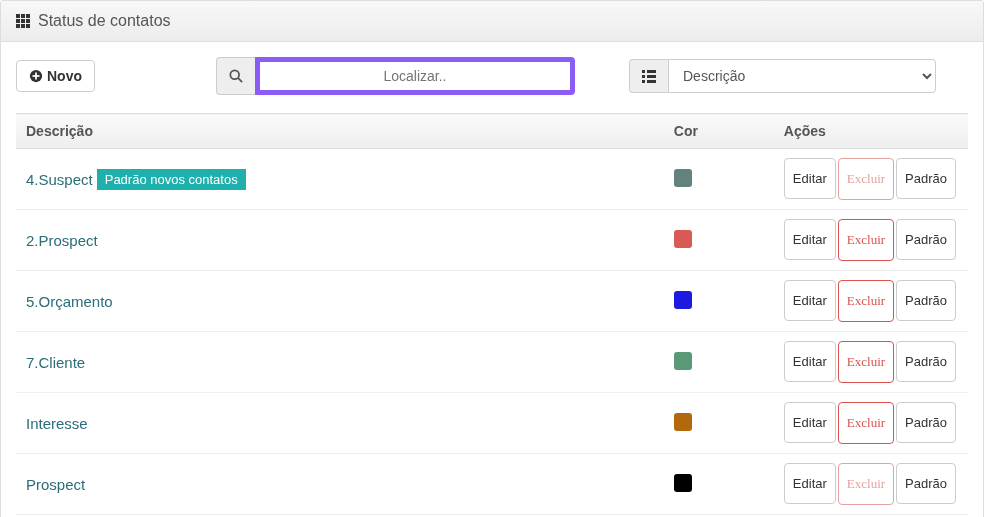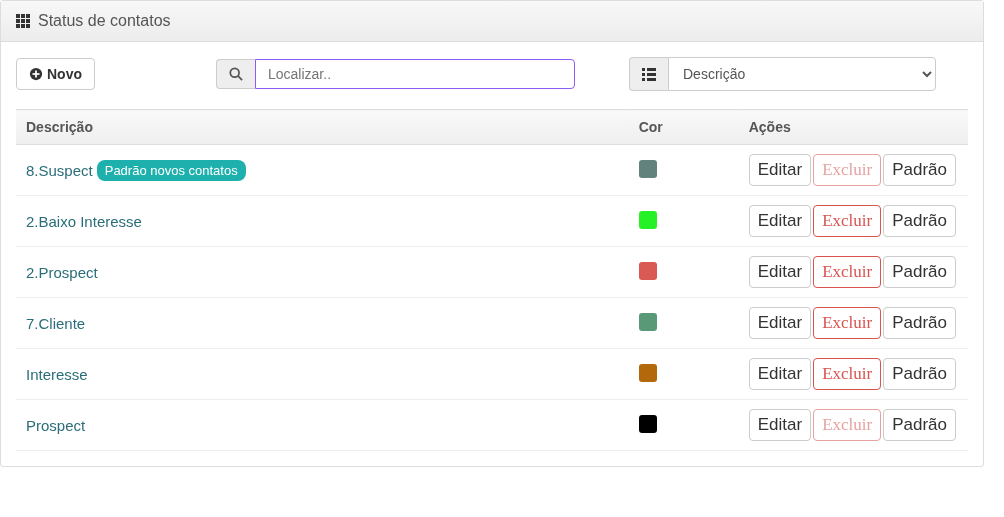--- a/index.html
+++ b/index.html
@@ -62,26 +62,27 @@
     background: #eee;
     border: 1px solid #ccc;
     border-right: none;
     border-radius: 4px 0 0 4px;
     padding: 7px 12px;
     display: flex;
     align-items: center;
     color: #555;
   }
   .search-group input {
-    border: 1px solid #8b5cf6;
+    border: 5px solid #8b5cf6;
     border-radius: 0 4px 4px 0;
     padding: 6px 12px;
     font-size: 14px;
     width: 320px;
     outline: none;
+    text-align: center;
   }
   .sort-group {
     display:flex;
     margin-left: 48px;
   }
   .sort-group .addon {
     background: #eee;
     border: 1px solid #ccc;
     border-right: none;
     border-radius: 4px 0 0 4px;
@@ -117,37 +118,37 @@
     vertical-align: middle;
   }
   td.desc {
     color: #2a6d78;
     font-size: 15px;
   }
   .badge {
     background: #1eb0ad;
     color: #fff;
     padding: 3px 8px;
-    border-radius: 8px;
+    border-radius: 0;
     font-size: 13px;
     margin-left: 4px;
     display:inline-block;
     vertical-align: 1px;
   }
   .colorbox {
     width: 18px; height: 18px;
     border-radius: 3px;
     display:inline-block;
   }
   .abtn {
     background: #fff;
     border: 1px solid #ccc;
     border-radius: 4px;
-    padding: 5px 8px;
-    font-size: 17px;
+    padding: 12px 8px;
+    font-size: 13px;
     color: #333;
     cursor: pointer;
     margin-right: 2px;
   }
   .abtn.del {
     border-color: #d9534f;
     color: #d9534f;
     font-family: Liberation Serif, serif;
   }
   .abtn.del.muted {
@@ -218,32 +219,32 @@
     <table class="data">
       <thead>
         <tr>
           <th>Descrição</th>
           <th class="col-color">Cor</th>
           <th class="col-actions">Ações</th>
         </tr>
       </thead>
       <tbody id="tbody">
           <tr>
-            <td class="desc"><span>8.Suspect</span><span class="badge">Padrão novos contatos</span></td>
+            <td class="desc"><span>4.Suspect</span><span class="badge">Padrão novos contatos</span></td>
             <td class="col-color"><span class="colorbox" style="background: rgb(98, 130, 125);"></span></td>
             <td class="col-actions"><button class="abtn">Editar</button><button class="abtn del muted">Excluir</button><button class="abtn">Padrão</button></td>
           </tr>
           <tr>
-            <td class="desc"><span>2.Baixo Interesse</span></td>
-            <td class="col-color"><span class="colorbox" style="background: rgb(38, 241, 38);"></span></td>
-            <td class="col-actions"><button class="abtn">Editar</button><button class="abtn del">Excluir</button><button class="abtn">Padrão</button></td>
-          </tr>
-          <tr>
             <td class="desc"><span>2.Prospect</span></td>
             <td class="col-color"><span class="colorbox" style="background: rgb(217, 90, 84);"></span></td>
+            <td class="col-actions"><button class="abtn">Editar</button><button class="abtn del">Excluir</button><button class="abtn">Padrão</button></td>
+          </tr>
+          <tr>
+            <td class="desc"><span>5.Orçamento</span></td>
+            <td class="col-color"><span class="colorbox" style="background: rgb(28, 26, 224);"></span></td>
             <td class="col-actions"><button class="abtn">Editar</button><button class="abtn del">Excluir</button><button class="abtn">Padrão</button></td>
           </tr>
           <tr>
             <td class="desc"><span>7.Cliente</span></td>
             <td class="col-color"><span class="colorbox" style="background: rgb(90, 153, 120);"></span></td>
             <td class="col-actions"><button class="abtn">Editar</button><button class="abtn del">Excluir</button><button class="abtn">Padrão</button></td>
           </tr>
           <tr>
             <td class="desc"><span>Interesse</span></td>
             <td class="col-color"><span class="colorbox" style="background: rgb(179, 104, 12);"></span></td>

